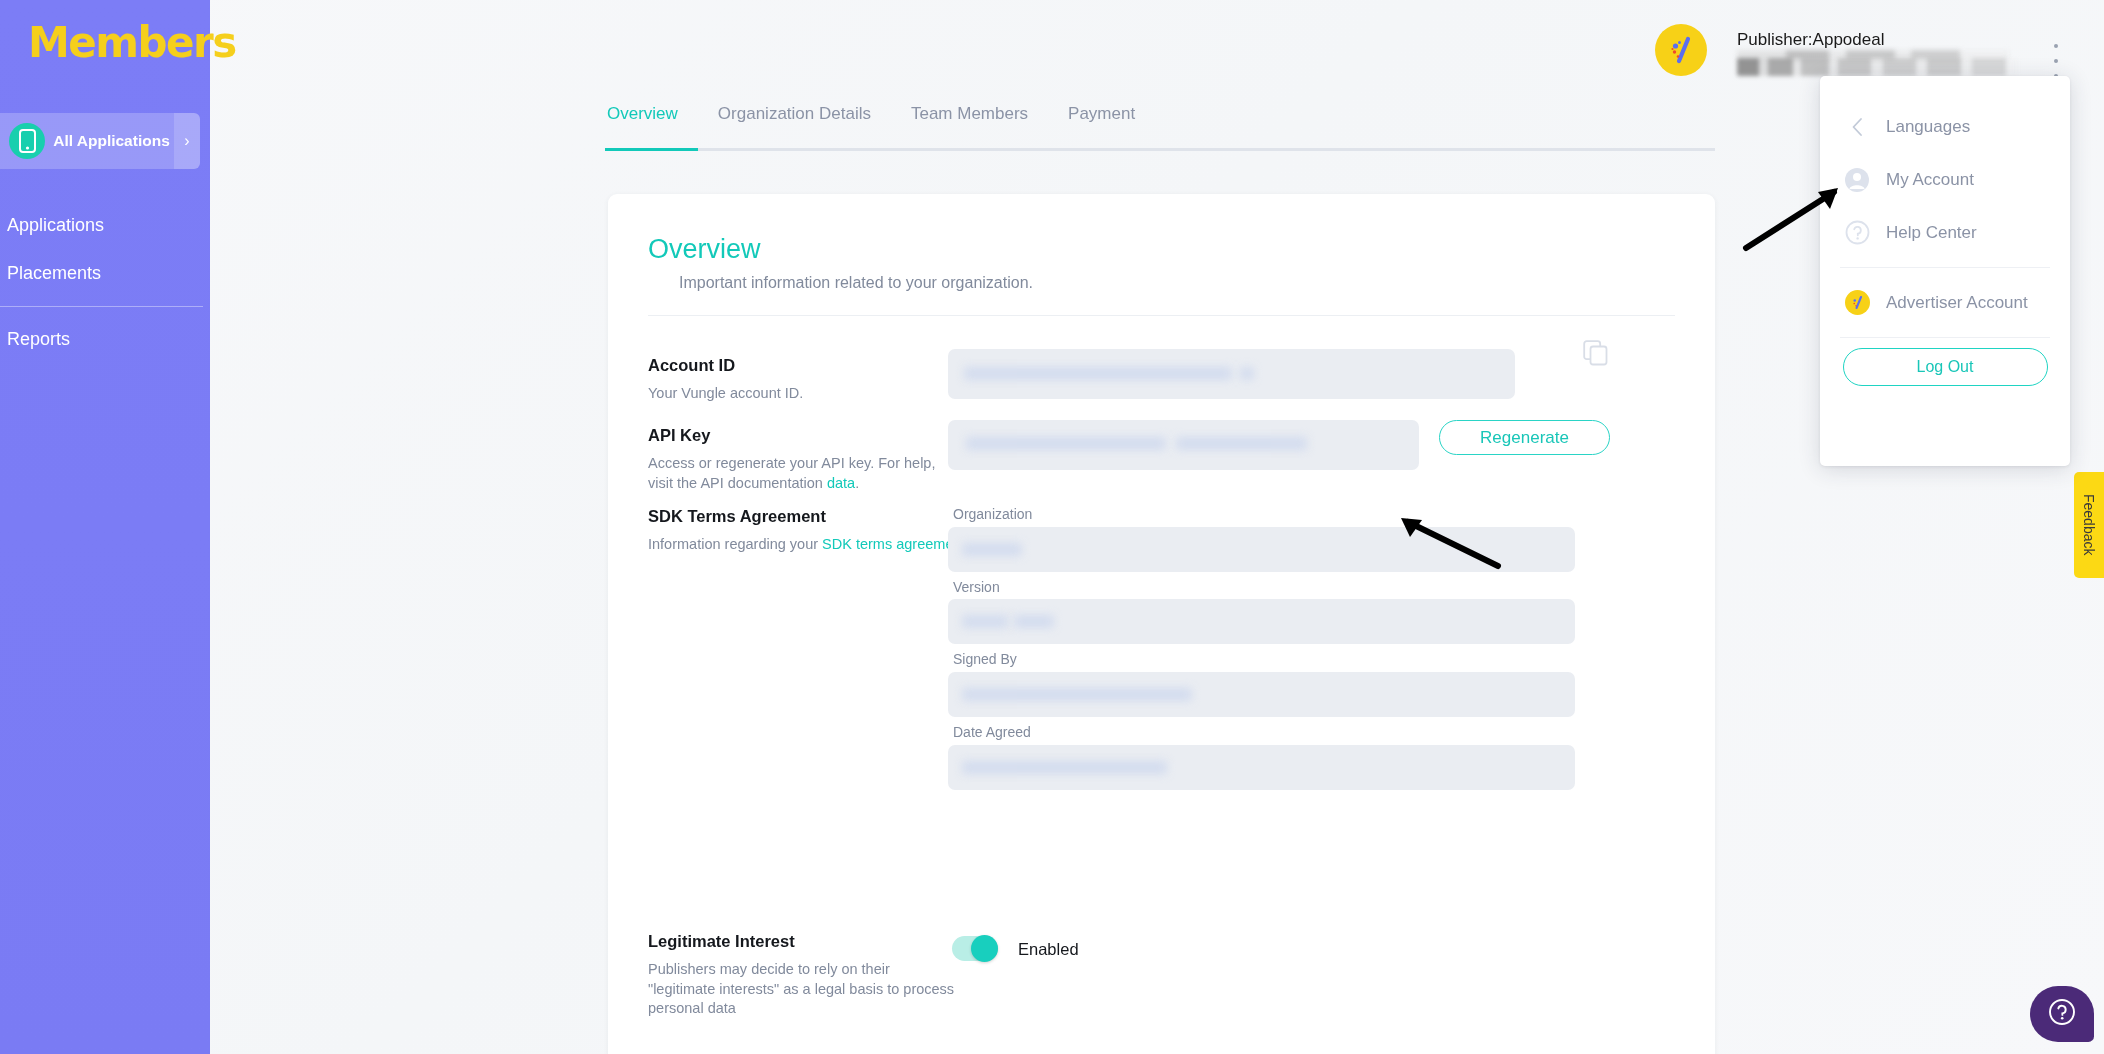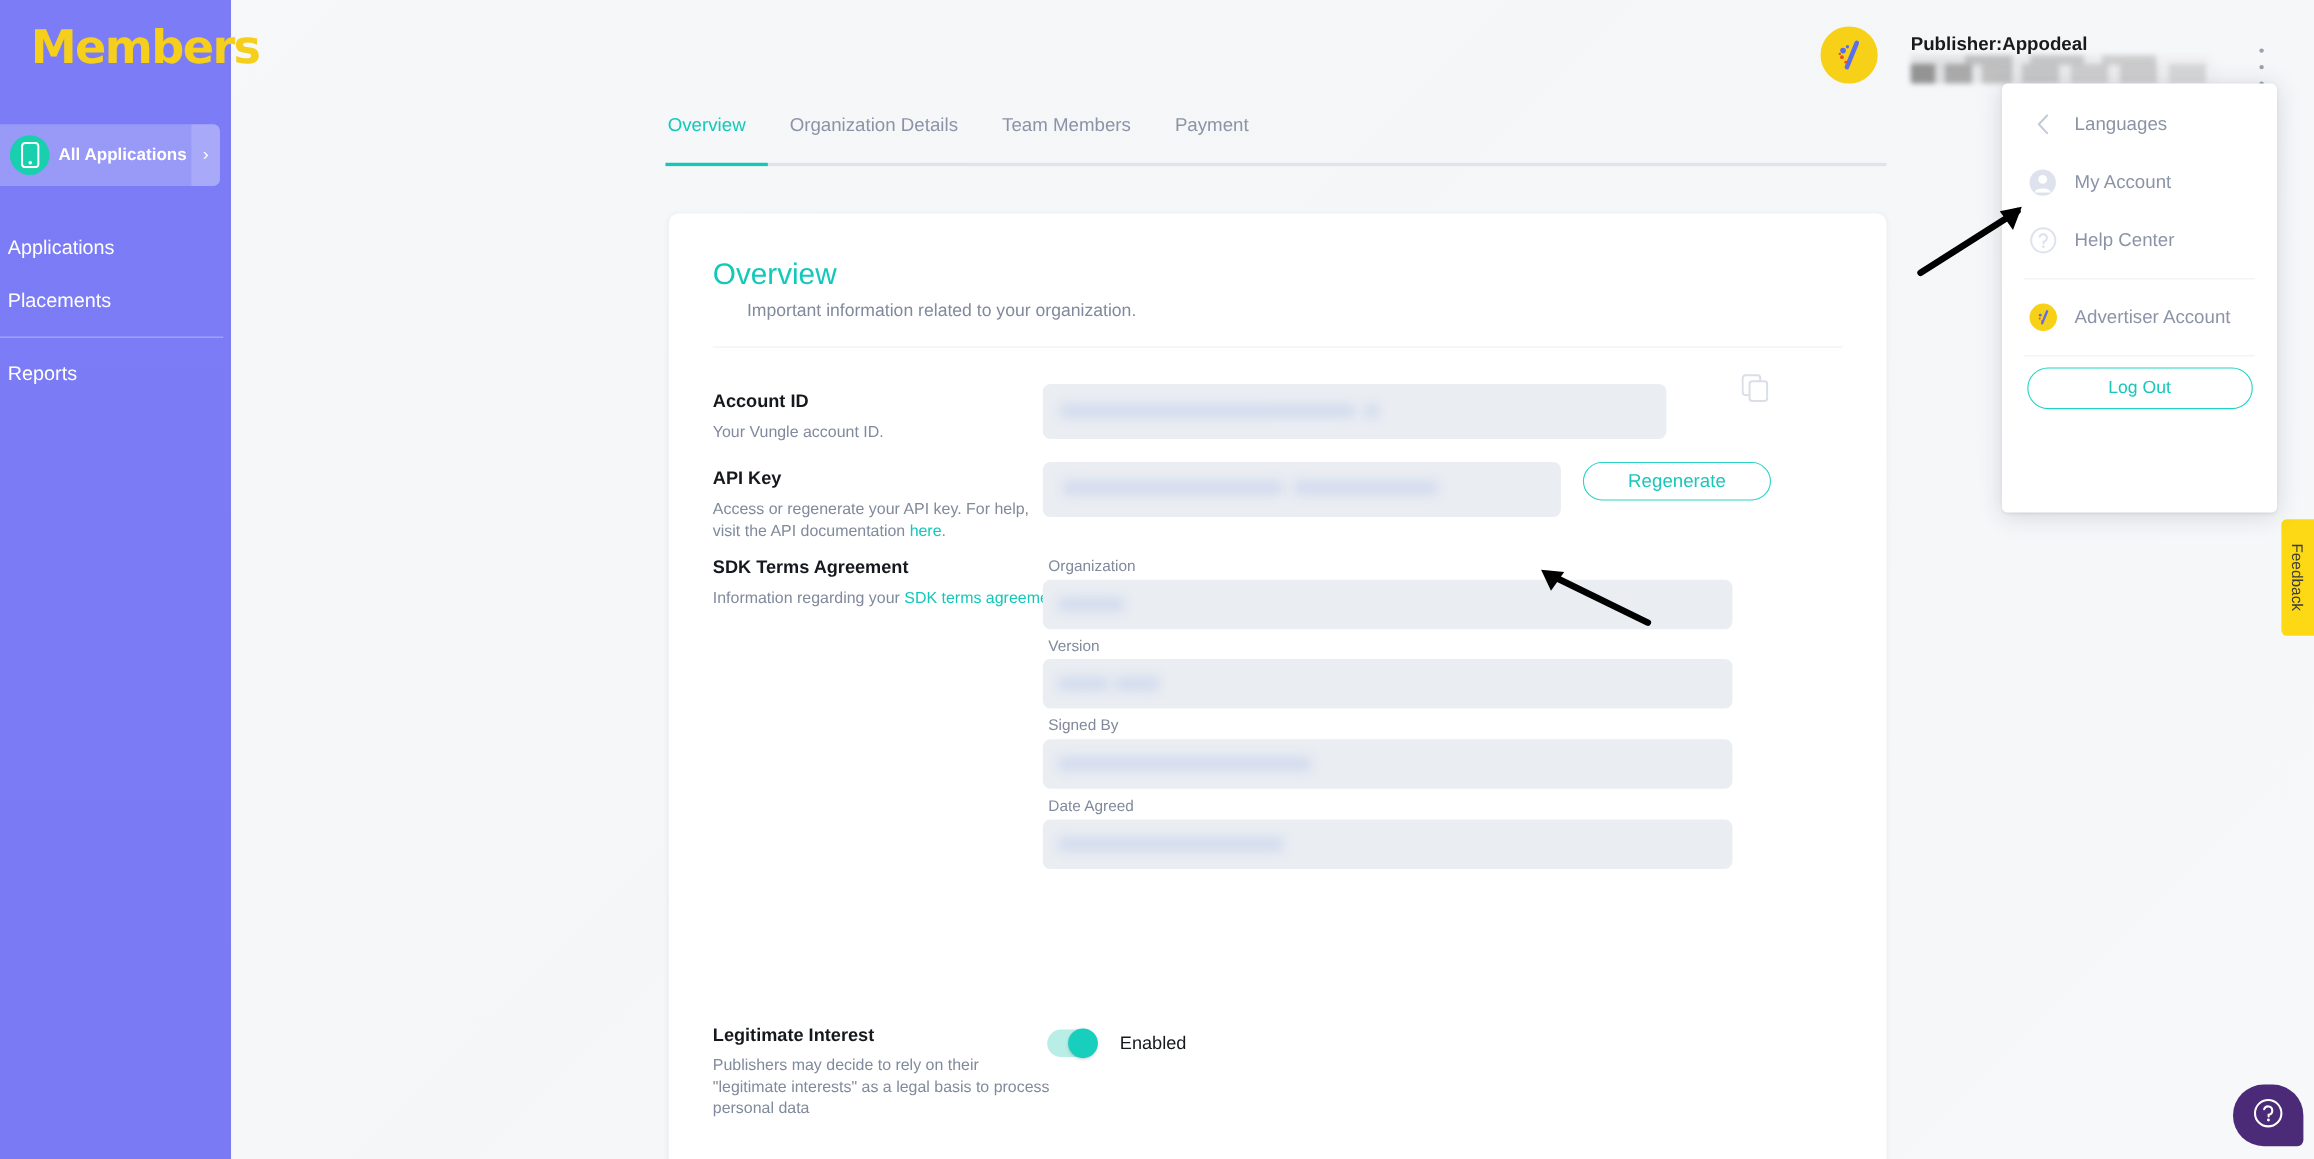--- a/index.html
+++ b/index.html
@@ -81,21 +81,21 @@
   }
   .avatar {
     position: absolute; left: 1655px; top: 24px;
     width: 52px; height: 52px; border-radius: 50%;
     background: #f7d117;
     display: flex; align-items: center; justify-content: center;
     z-index: 12;
   }
   .publisher-name {
     position: absolute; left: 1737px; top: 30px;
-    font-size: 17px; font-weight: 700; color: #1a1a1a;
+    font-size: 17px; font-weight: 400; color: #1a1a1a;
     z-index: 12;
     white-space: nowrap;
   }
   .redacted-bar {
     position: absolute; left: 1737px; top: 58px;
     width: 280px; height: 18px;
     z-index: 11;
     background:
       linear-gradient(90deg,
         rgba(130,130,130,0.85) 0 8%,
@@ -139,21 +139,21 @@
   .kebab i { width: 4px; height: 4px; border-radius: 50%; background: #9aa2b1; display:block; }
 
   
   .dropdown {
     position: absolute; left: 1820px; top: 76px;
     width: 250px; height: 390px;
     background: #ffffff;
     border-radius: 5px;
     box-shadow: 0 3px 22px rgba(40,45,70,0.16), 0 1px 3px rgba(40,45,70,0.09);
     z-index: 30;
-    padding-top: 10px;
+    padding-top: 24px;
   }
   .menu-item {
     height: 53px;
     display: flex; align-items: center;
     padding-left: 22px;
     color: #8b93a6;
     font-size: 17px;
   }
   .menu-item .mi-icon {
     width: 30px; height: 30px;
@@ -455,21 +455,21 @@
       <div class="blurv" style="left:292px; top:18px; width:14px; height:13px;"></div>
     </div>
     <div class="copy-icon" style="left:975px; top:146px;">
       <svg width="26" height="26" viewBox="0 0 26 26">
         <rect x="1.2" y="1.2" width="16" height="18" rx="2.5" fill="none" stroke="#d9dee7" stroke-width="1.8"></rect>
         <rect x="7.5" y="6.5" width="16" height="18" rx="2.5" fill="#ffffff" stroke="#d9dee7" stroke-width="1.8"></rect>
       </svg>
     </div>
 
     <div class="row-label-title" style="left:40px; top:232px;">API Key</div>
-    <div class="row-label-desc" style="left:40px; top:260px; width:300px;"><span>Access or regenerate your API key. For help, visit the API documentation </span><a href="#">here</a><span>.</span></div>
+    <div class="row-label-desc" style="left:40px; top:260px; width:300px;"><span>Access or regenerate your API key. For help, visit the API documentation </span><a href="#">data</a><span>.</span></div>
 
     <div class="field" style="left:340px; top:226px; width:471px; height:50px;">
       <div class="blurv" style="left:18px; top:17px; width:200px; height:13px;"></div>
       <div class="blurv" style="left:228px; top:17px; width:131px; height:13px;"></div>
     </div>
     <button class="regen-btn" style="left:831px; top:226px;">Regenerate</button>
 
     <div class="row-label-title" style="left:40px; top:313px;">SDK Terms Agreement</div>
     <div class="row-label-desc" style="left:40px; top:341px; width:330px;"><span>Information regarding your </span><a href="#">SDK terms agreement</a><span>.</span></div>
 

